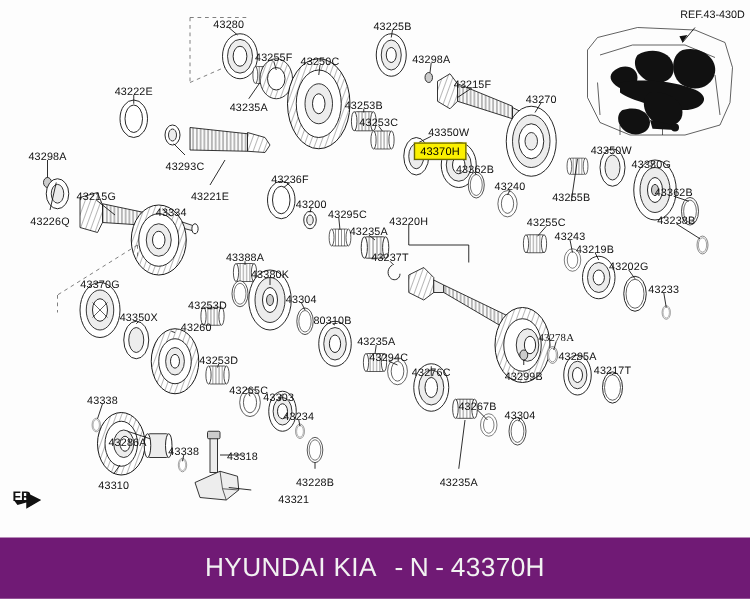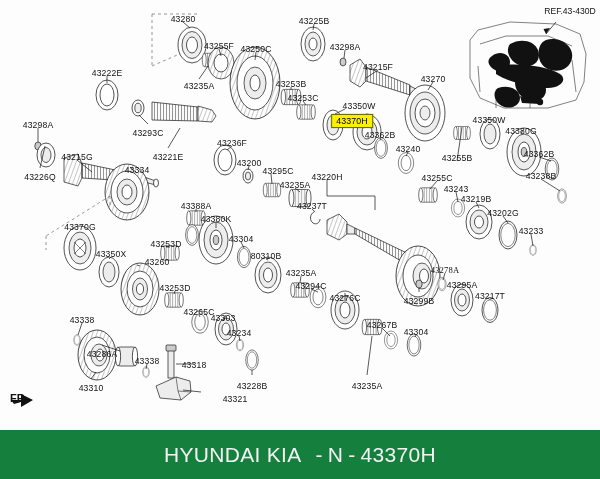--- a/index.html
+++ b/index.html
@@ -48,21 +48,21 @@
   #fr-marker{
     position:absolute;left:10px;top:392px;display:flex;align-items:center;gap:3px;
   }
   #fr-marker .fr-text{
     font-family:"Liberation Sans", sans-serif;font-size:11px;font-weight:bold;color:#111;
   }
 
   
   #caption-bar{
     position:absolute;left:0;bottom:0;width:600px;height:49px;
-    background:#15803d;
+    background:#701a75;
     display:flex;align-items:center;justify-content:center;
   }
   #caption-inner{
     display:flex;align-items:baseline;color:#f2f2f2;
     font-family:"Liberation Sans", sans-serif;
     font-size:21px;letter-spacing:.3px;white-space:nowrap;
   }
   #caption-inner .brand{margin-right:9px;}
   #caption-inner .sep{margin:0 5px;}
   #caption-inner .oem{margin-right:26px;}

